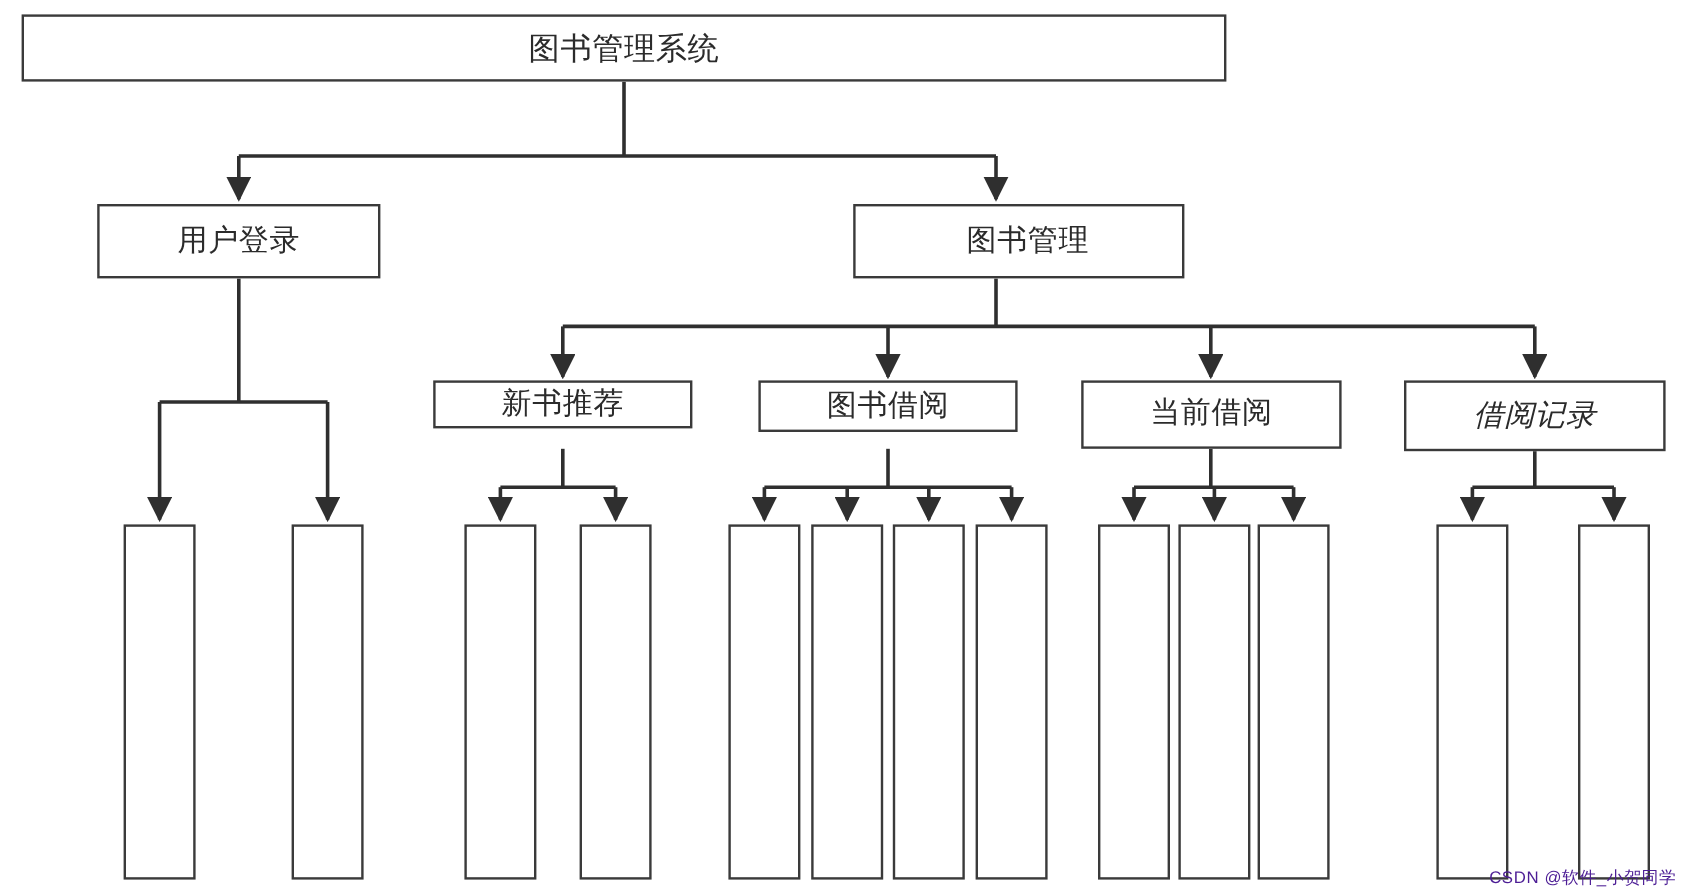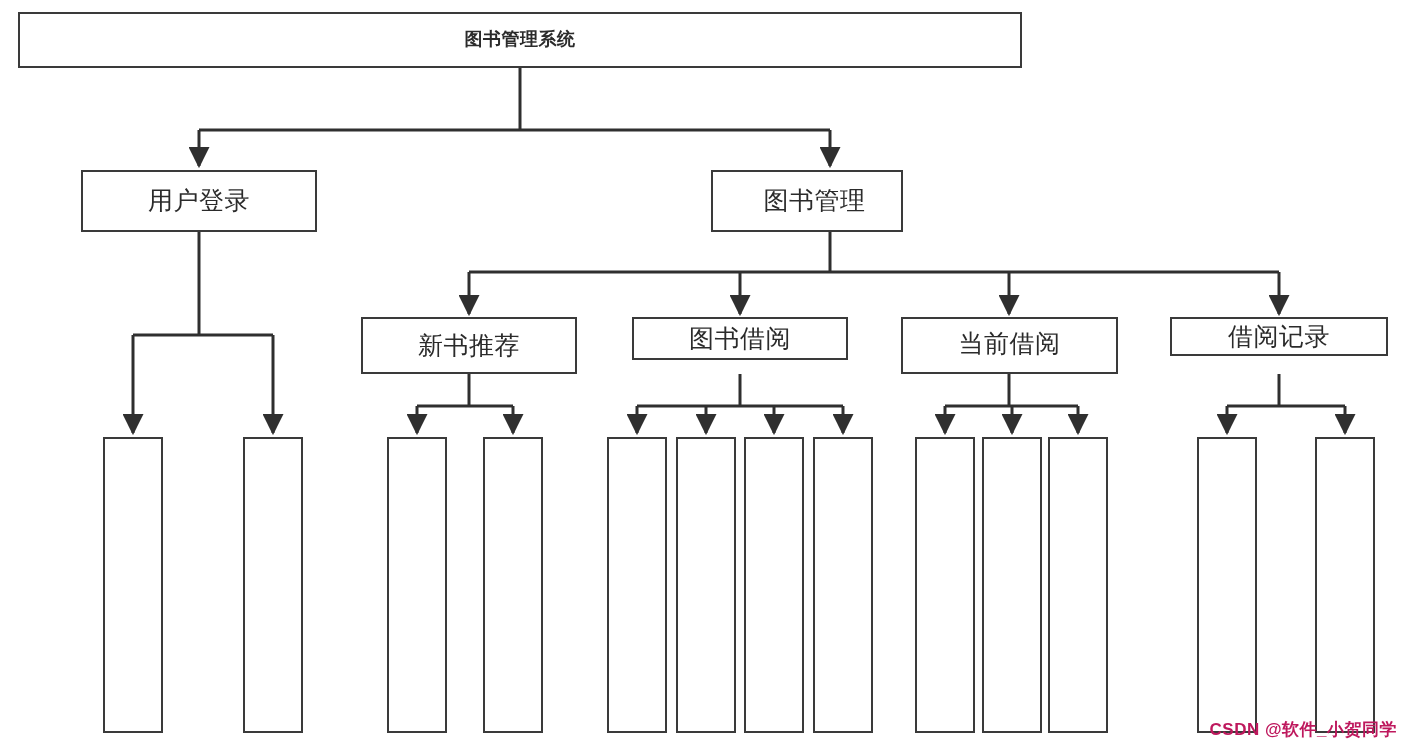--- a/index.html
+++ b/index.html
@@ -42,22 +42,21 @@
     line-height: 1.18;
     color: #2b2b2b;
   }
   
   .node.horiz .label {
     font-size: 25px;
     letter-spacing: 0.5px;
     white-space: nowrap;
   }
   .node.root .label {
-    font-size: 18px;
-    font-weight: bold;
+    font-size: 26px;
   }
   
   .node.vert {
     align-items: center;
     justify-content: center;
     padding: 4px 0;
   }
   .node.vert .label {
     writing-mode: vertical-rl;
     text-orientation: upright;
@@ -67,25 +66,24 @@
     max-height: 100%;
     overflow: hidden;
   }
   .node.vert.narrow .label {
     font-size: 27px;
   }
   .watermark {
     position: absolute;
     right: 8px;
     bottom: 6px;
-    font-size: 17px;
-    color: #be185d;
+    font-size: 14px;
+    color: #4c1d95;
     white-space: nowrap;
     letter-spacing: 0.5px;
-    font-weight: bold;
   }
 </style>
 </head>
 <body>
 
 <div id="diagram-root">
 
   <svg class="edges" viewBox="0 0 1405 747" xmlns="http://www.w3.org/2000/svg">
     <defs>
       <marker id="arrow" viewBox="0 0 10 10" refX="9" refY="5" markerWidth="7" markerHeight="7" orient="auto-start-reverse">
@@ -136,34 +134,34 @@
     </g>
   </svg>
 
   <div class="node horiz root" style="left:18px; top:12px; width:1004px; height:56px;">
     <span class="label">图书管理系统</span>
   </div>
 
   <div class="node horiz" style="left:81px; top:170px; width:236px; height:62px;">
     <span class="label">用户登录</span>
   </div>
-  <div class="node horiz" style="left:711px; top:170px; width:192px; height:62px;padding-left:15px;">
+  <div class="node horiz" style="left:711px; top:170px; width:276px; height:62px;padding-left:15px;">
     <span class="label">图书管理</span>
   </div>
 
-  <div class="node horiz" style="left:361px; top:317px; width:216px; height:57px;">
+  <div class="node horiz" style="left:361px; top:317px; width:216px; height:40px;">
     <span class="label">新书推荐</span>
   </div>
   <div class="node horiz" style="left:632px; top:317px; width:216px; height:43px;">
     <span class="label">图书借阅</span>
   </div>
   <div class="node horiz" style="left:901px; top:317px; width:217px; height:57px;font-family:Liberation Mono, monospace;">
     <span class="label">当前借阅</span>
   </div>
-  <div class="node horiz" style="left:1170px; top:317px; width:218px; height:39px;">
+  <div class="node horiz" style="left:1170px; top:317px; width:218px; height:59px;font-style:italic;">
     <span class="label">借阅记录</span>
   </div>
 
   <div class="node vert" style="left:103px; top:437px; width:60px; height:296px;">
     <span class="label">用户登录</span>
   </div>
   <div class="node vert" style="left:243px; top:437px; width:60px; height:296px;">
     <span class="label">注销登录</span>
   </div>
 

